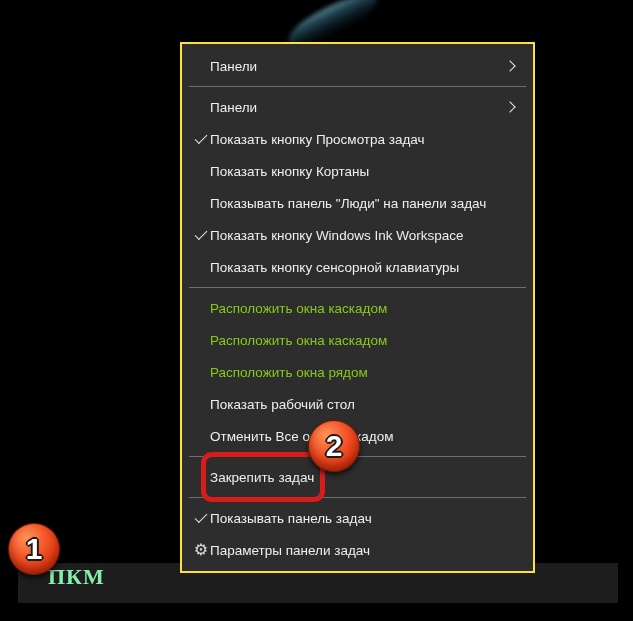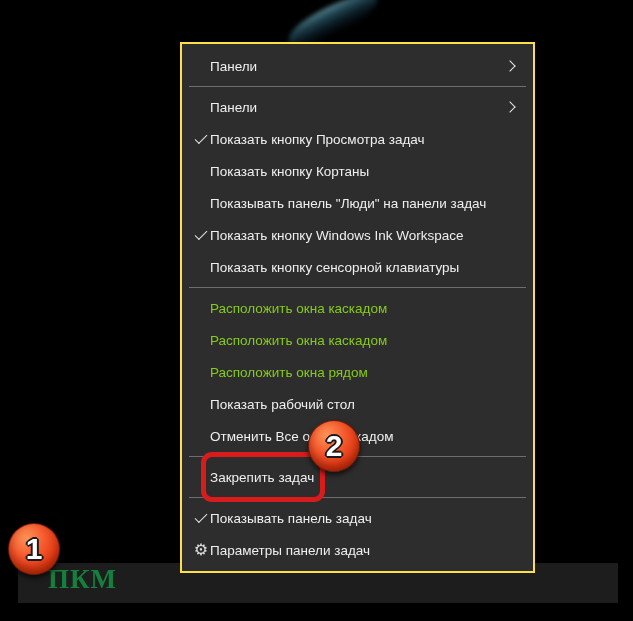--- a/index.html
+++ b/index.html
@@ -91,21 +91,21 @@
     text-shadow:-2px 0 #1b1b1b, 2px 0 #1b1b1b, 0 -2px #1b1b1b, 0 2px #1b1b1b,
                 -1px -1px #1b1b1b, 1px 1px #1b1b1b, -1px 1px #1b1b1b, 1px -1px #1b1b1b;
   }
   .badge-1 { left:8px; top:523px; }
   .badge-2 { left:308px; top:420px; }
 
   
   .pkm {
     position:absolute; left:48px; top:564px; z-index:4;
     font-family:"Liberation Serif", serif; font-weight:bold;
-    font-size:27px; letter-spacing:1px; color:#15803d;
+    font-size:22px; letter-spacing:1px; color:#86efac;
   }
 </style>
 </head>
 <body>
 
 <div class="streak"></div>
 <div class="taskbar-strip"></div>
 
 <div class="context-menu">
 

